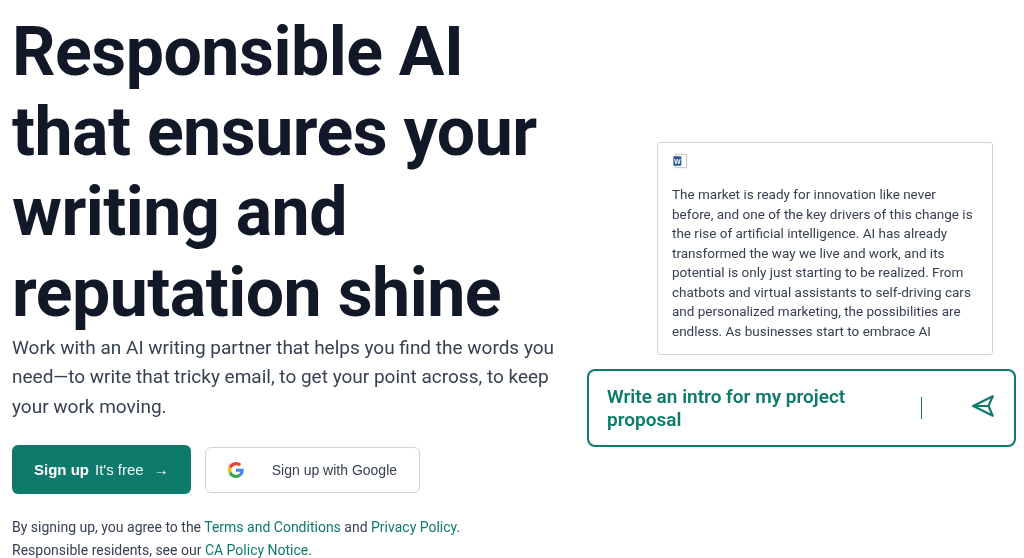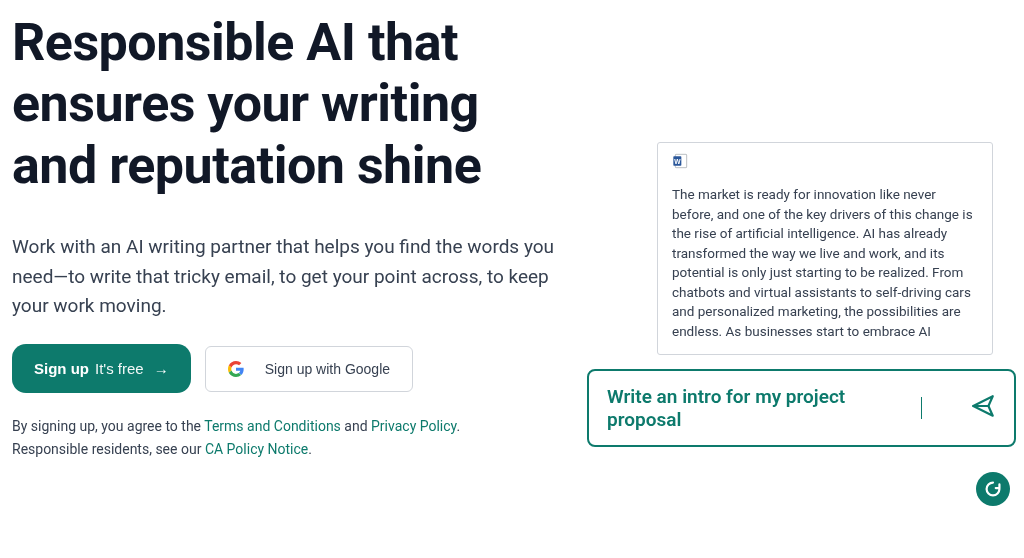--- a/index.html
+++ b/index.html
@@ -15,63 +15,62 @@
   }
   .container {
     display: flex;
     gap: 30px;
   }
   .left {
     width: 545px;
     flex-shrink: 0;
   }
   h1.headline {
-    font-size: 52px;
+    font-size: 68px;
     font-weight: 700;
     line-height: 1.18;
     letter-spacing: -0.5px;
-    margin-bottom: 36px;
     color: #111827;
   }
   .subhead {
     font-size: 19px;
     line-height: 1.55;
     color: #374151;
     margin-bottom: 24px;
   }
   .cta-row {
     display: flex;
     gap: 14px;
     align-items: center;
     margin-bottom: 22px;
   }
   .btn-primary {
     background: #0d7a6c;
     color: #fff;
     border: none;
-    border-radius: 14px;
+    border-radius: 6px;
     padding: 16px 22px;
     font-size: 15px;
     display: flex;
     align-items: center;
     gap: 6px;
     cursor: pointer;
   }
   .btn-primary .bold { font-weight: 700; }
   .btn-primary .light { font-weight: 400; opacity: 0.95; }
   .btn-google {
     background: #fff;
     border: 1px solid #d1d5db;
     border-radius: 6px;
     padding: 14px 22px;
     font-size: 14px;
     color: #374151;
     display: flex;
     align-items: center;
-    gap: 21px;
+    gap: 28px;
     cursor: pointer;
   }
   .google-icon {
     width: 16px;
     height: 16px;
     display: inline-block;
   }
   .legal {
     font-size: 14px;
     color: #374151;

